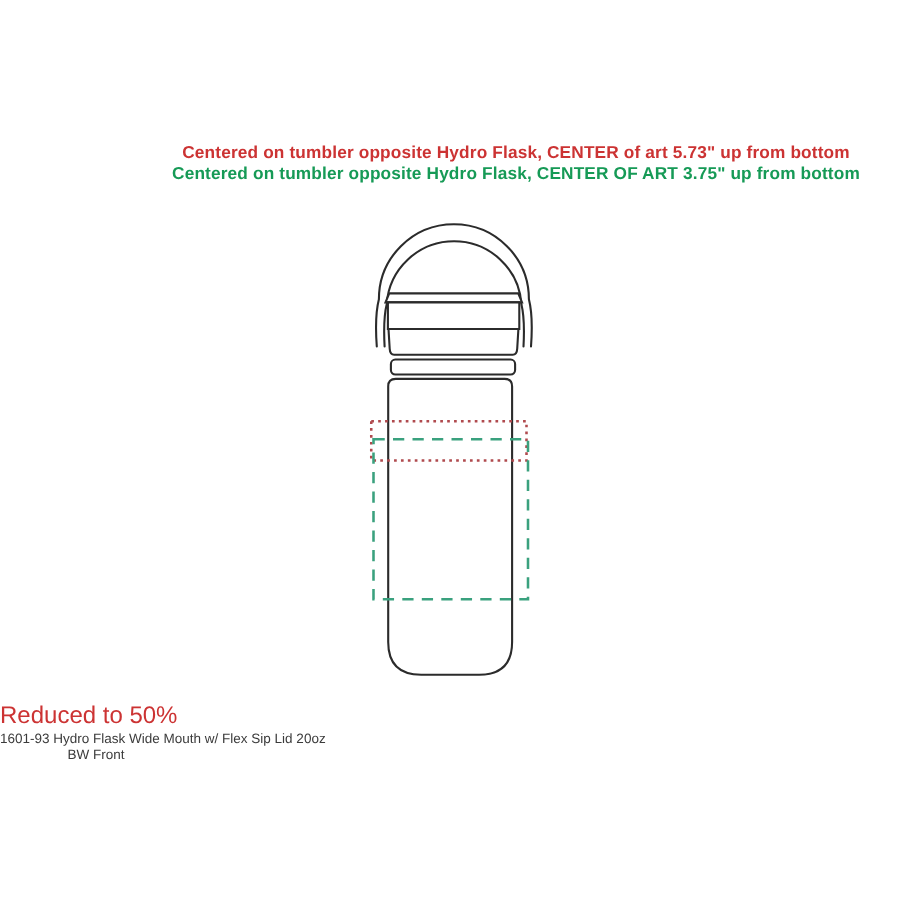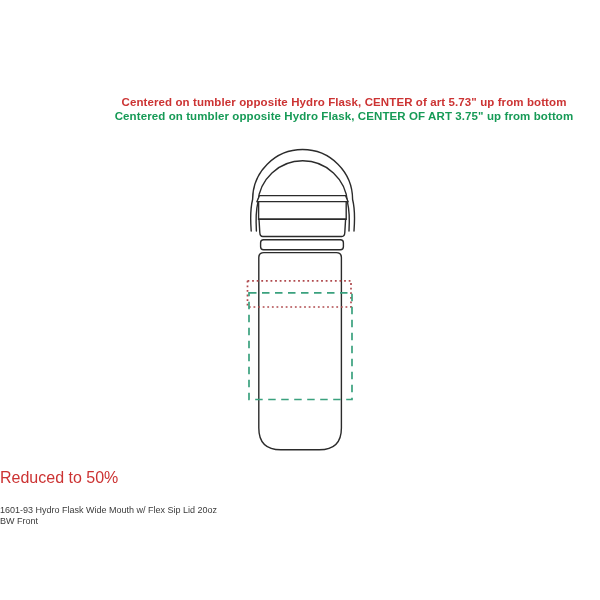--- a/index.html
+++ b/index.html
@@ -37,26 +37,27 @@
   }
   .caption .reduced {
     color: #cc3333;
     font-size: 16px;
     line-height: 19px;
   }
   .caption .product {
     color: #3b3b3b;
     font-size: 9px;
     line-height: 11px;
-    margin-top: 18px;
+    margin-top: 0;
   }
   .caption .decoration {
     color: #3b3b3b;
     font-size: 9px;
     line-height: 11px;
+    margin-left: 45px;
   }
 </style>
 </head>
 <body>
 
 <div class="canvas">
 
   <div class="note note-red">Centered on tumbler opposite Hydro Flask, CENTER of art 5.73" up from bottom</div>
   <div class="note note-green">Centered on tumbler opposite Hydro Flask, CENTER OF ART 3.75" up from bottom</div>
 

